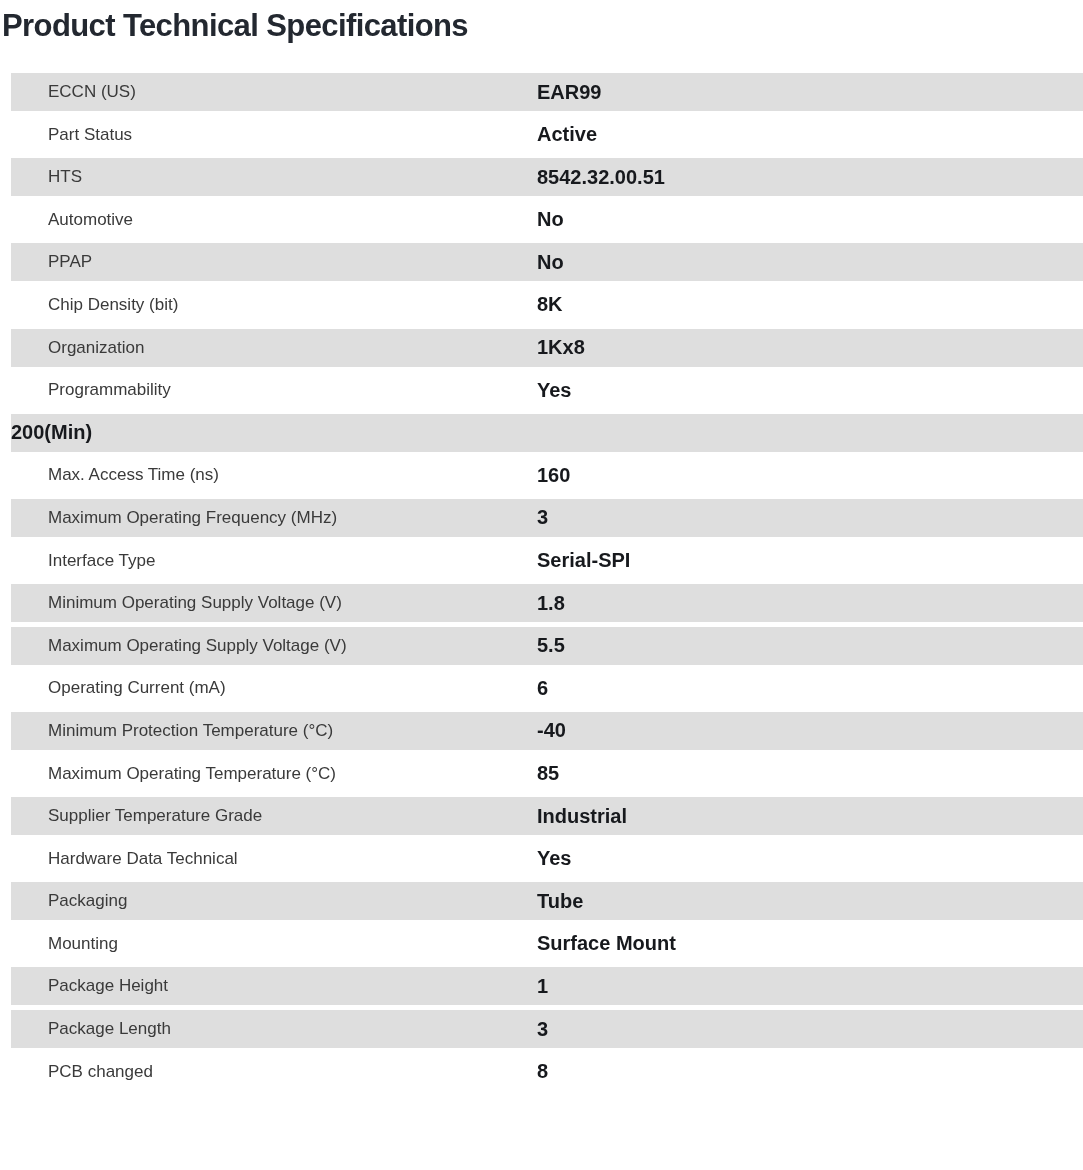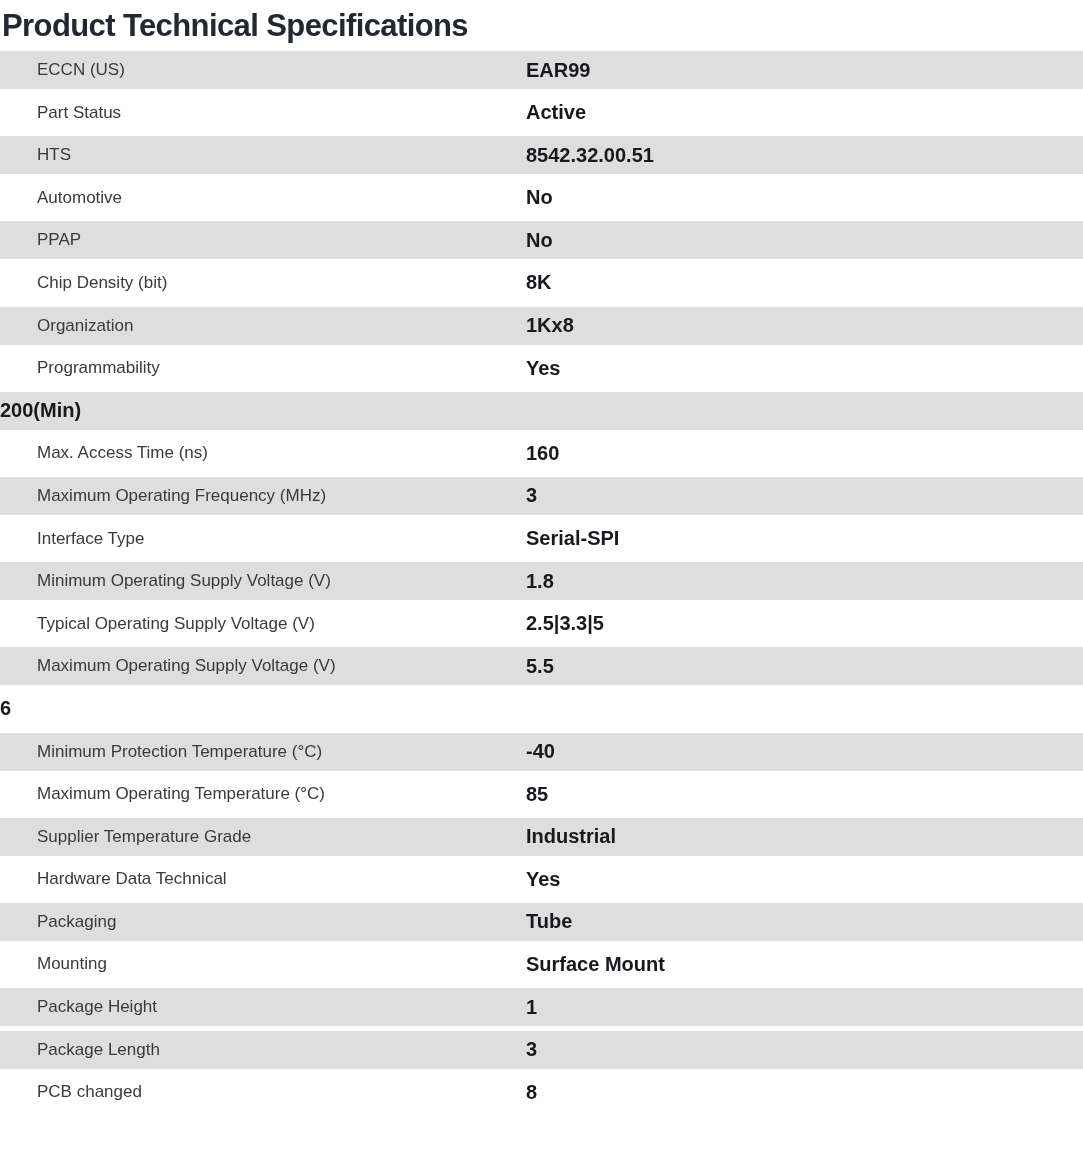--- a/index.html
+++ b/index.html
@@ -16,22 +16,23 @@
   }
   .page-title {
     margin: 6px 0 0 2px;
     font-size: 31px;
     line-height: 40px;
     font-weight: 700;
     letter-spacing: -0.6px;
     color: var(--title-color, #232830);
   }
   .spec-table {
-    margin-top: 5px;
+    margin-top: 27px;
     width: 1083px;
+    padding-left: 11px;
   }
   .spec-row {
     display: flex;
     align-items: center;
     height: 38px;
     margin-bottom: 4.6px;
     width: 100%;
   }
   .spec-row.alt {
     background: var(--row-alt-bg, #dedede);
@@ -117,31 +118,28 @@
   <div class="spec-row">
     <div class="spec-label">Interface Type</div>
     <div class="spec-value">Serial-SPI</div>
   </div>
 
   <div class="spec-row alt">
     <div class="spec-label">Minimum Operating Supply Voltage (V)</div>
     <div class="spec-value">1.8</div>
   </div>
 
-  <div class="spec-row">
-    <div class="spec-label">Typical Operating Supply Voltage (V)</div>
-    <div class="spec-value">2.5|3.3|5</div>
-  </div>
 
   <div class="spec-row alt">
     <div class="spec-label">Maximum Operating Supply Voltage (V)</div>
     <div class="spec-value">5.5</div>
   </div>
 
   <div class="spec-row">
+    <div class="spec-label">Operating Current (mA)</div>
     <div class="spec-value">6</div>
   </div>
 
   <div class="spec-row alt">
     <div class="spec-label">Minimum Protection Temperature (°C)</div>
     <div class="spec-value">-40</div>
   </div>
 
   <div class="spec-row">
     <div class="spec-label">Maximum Operating Temperature (°C)</div>

